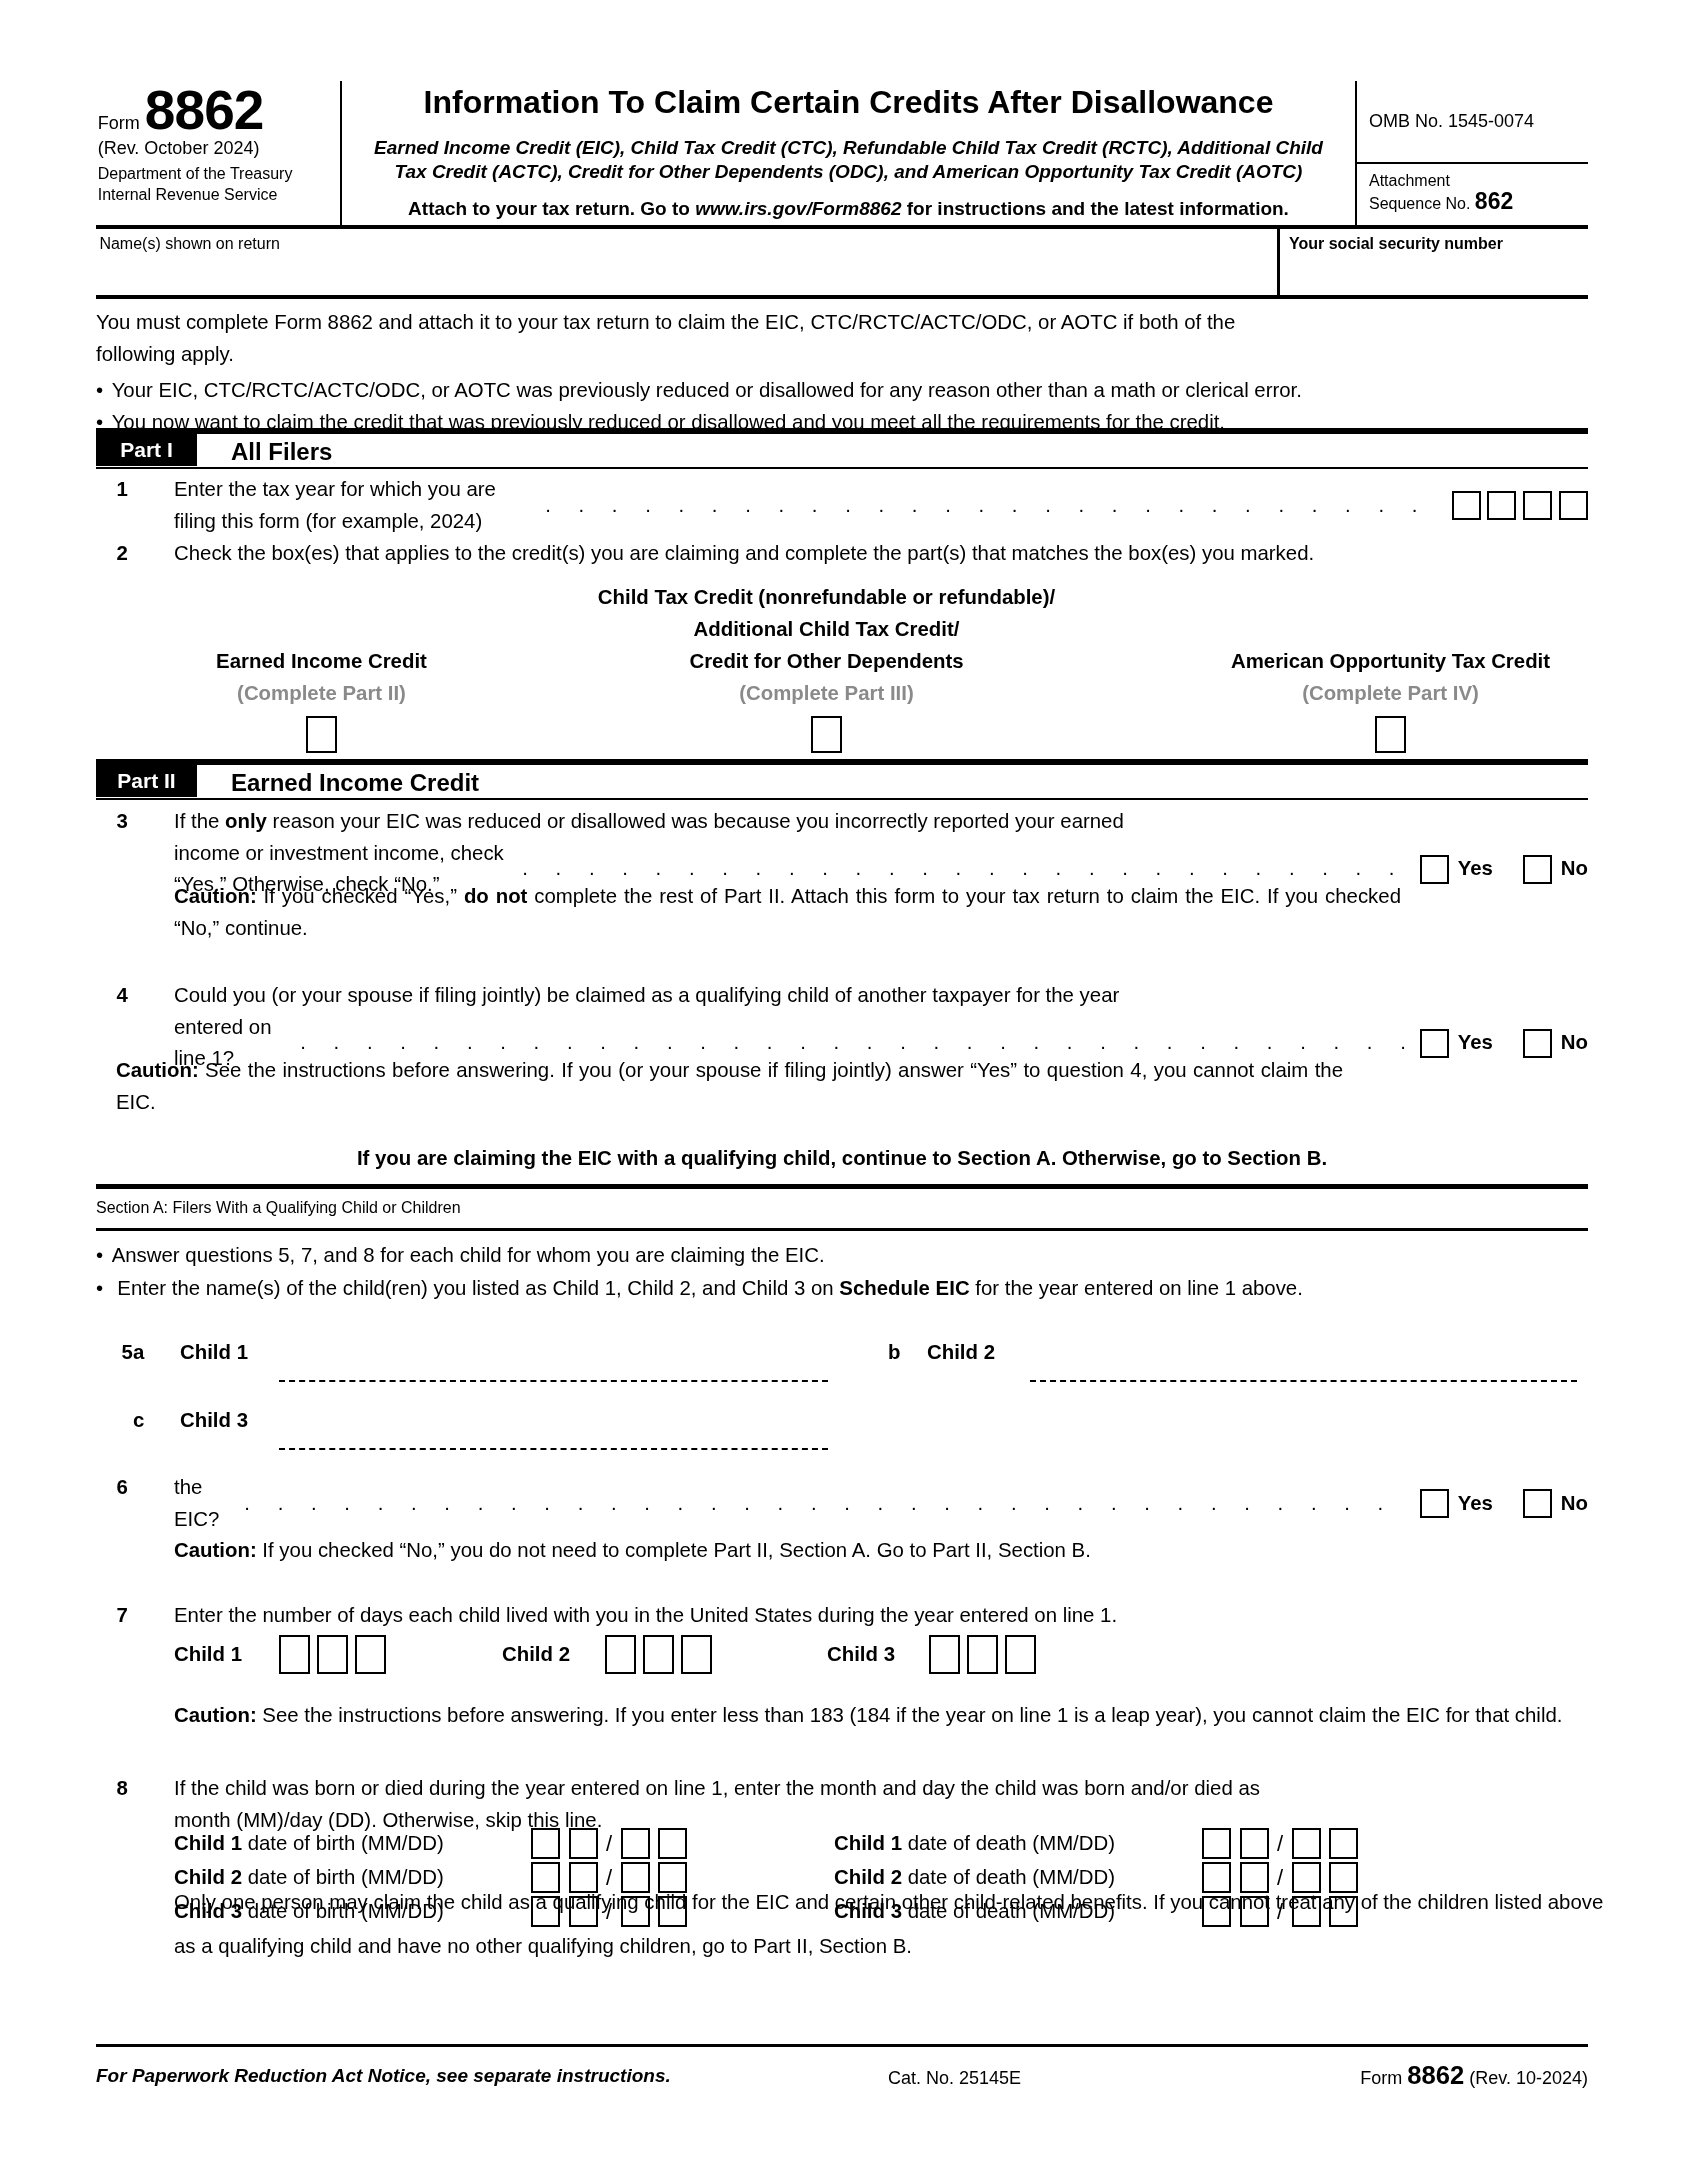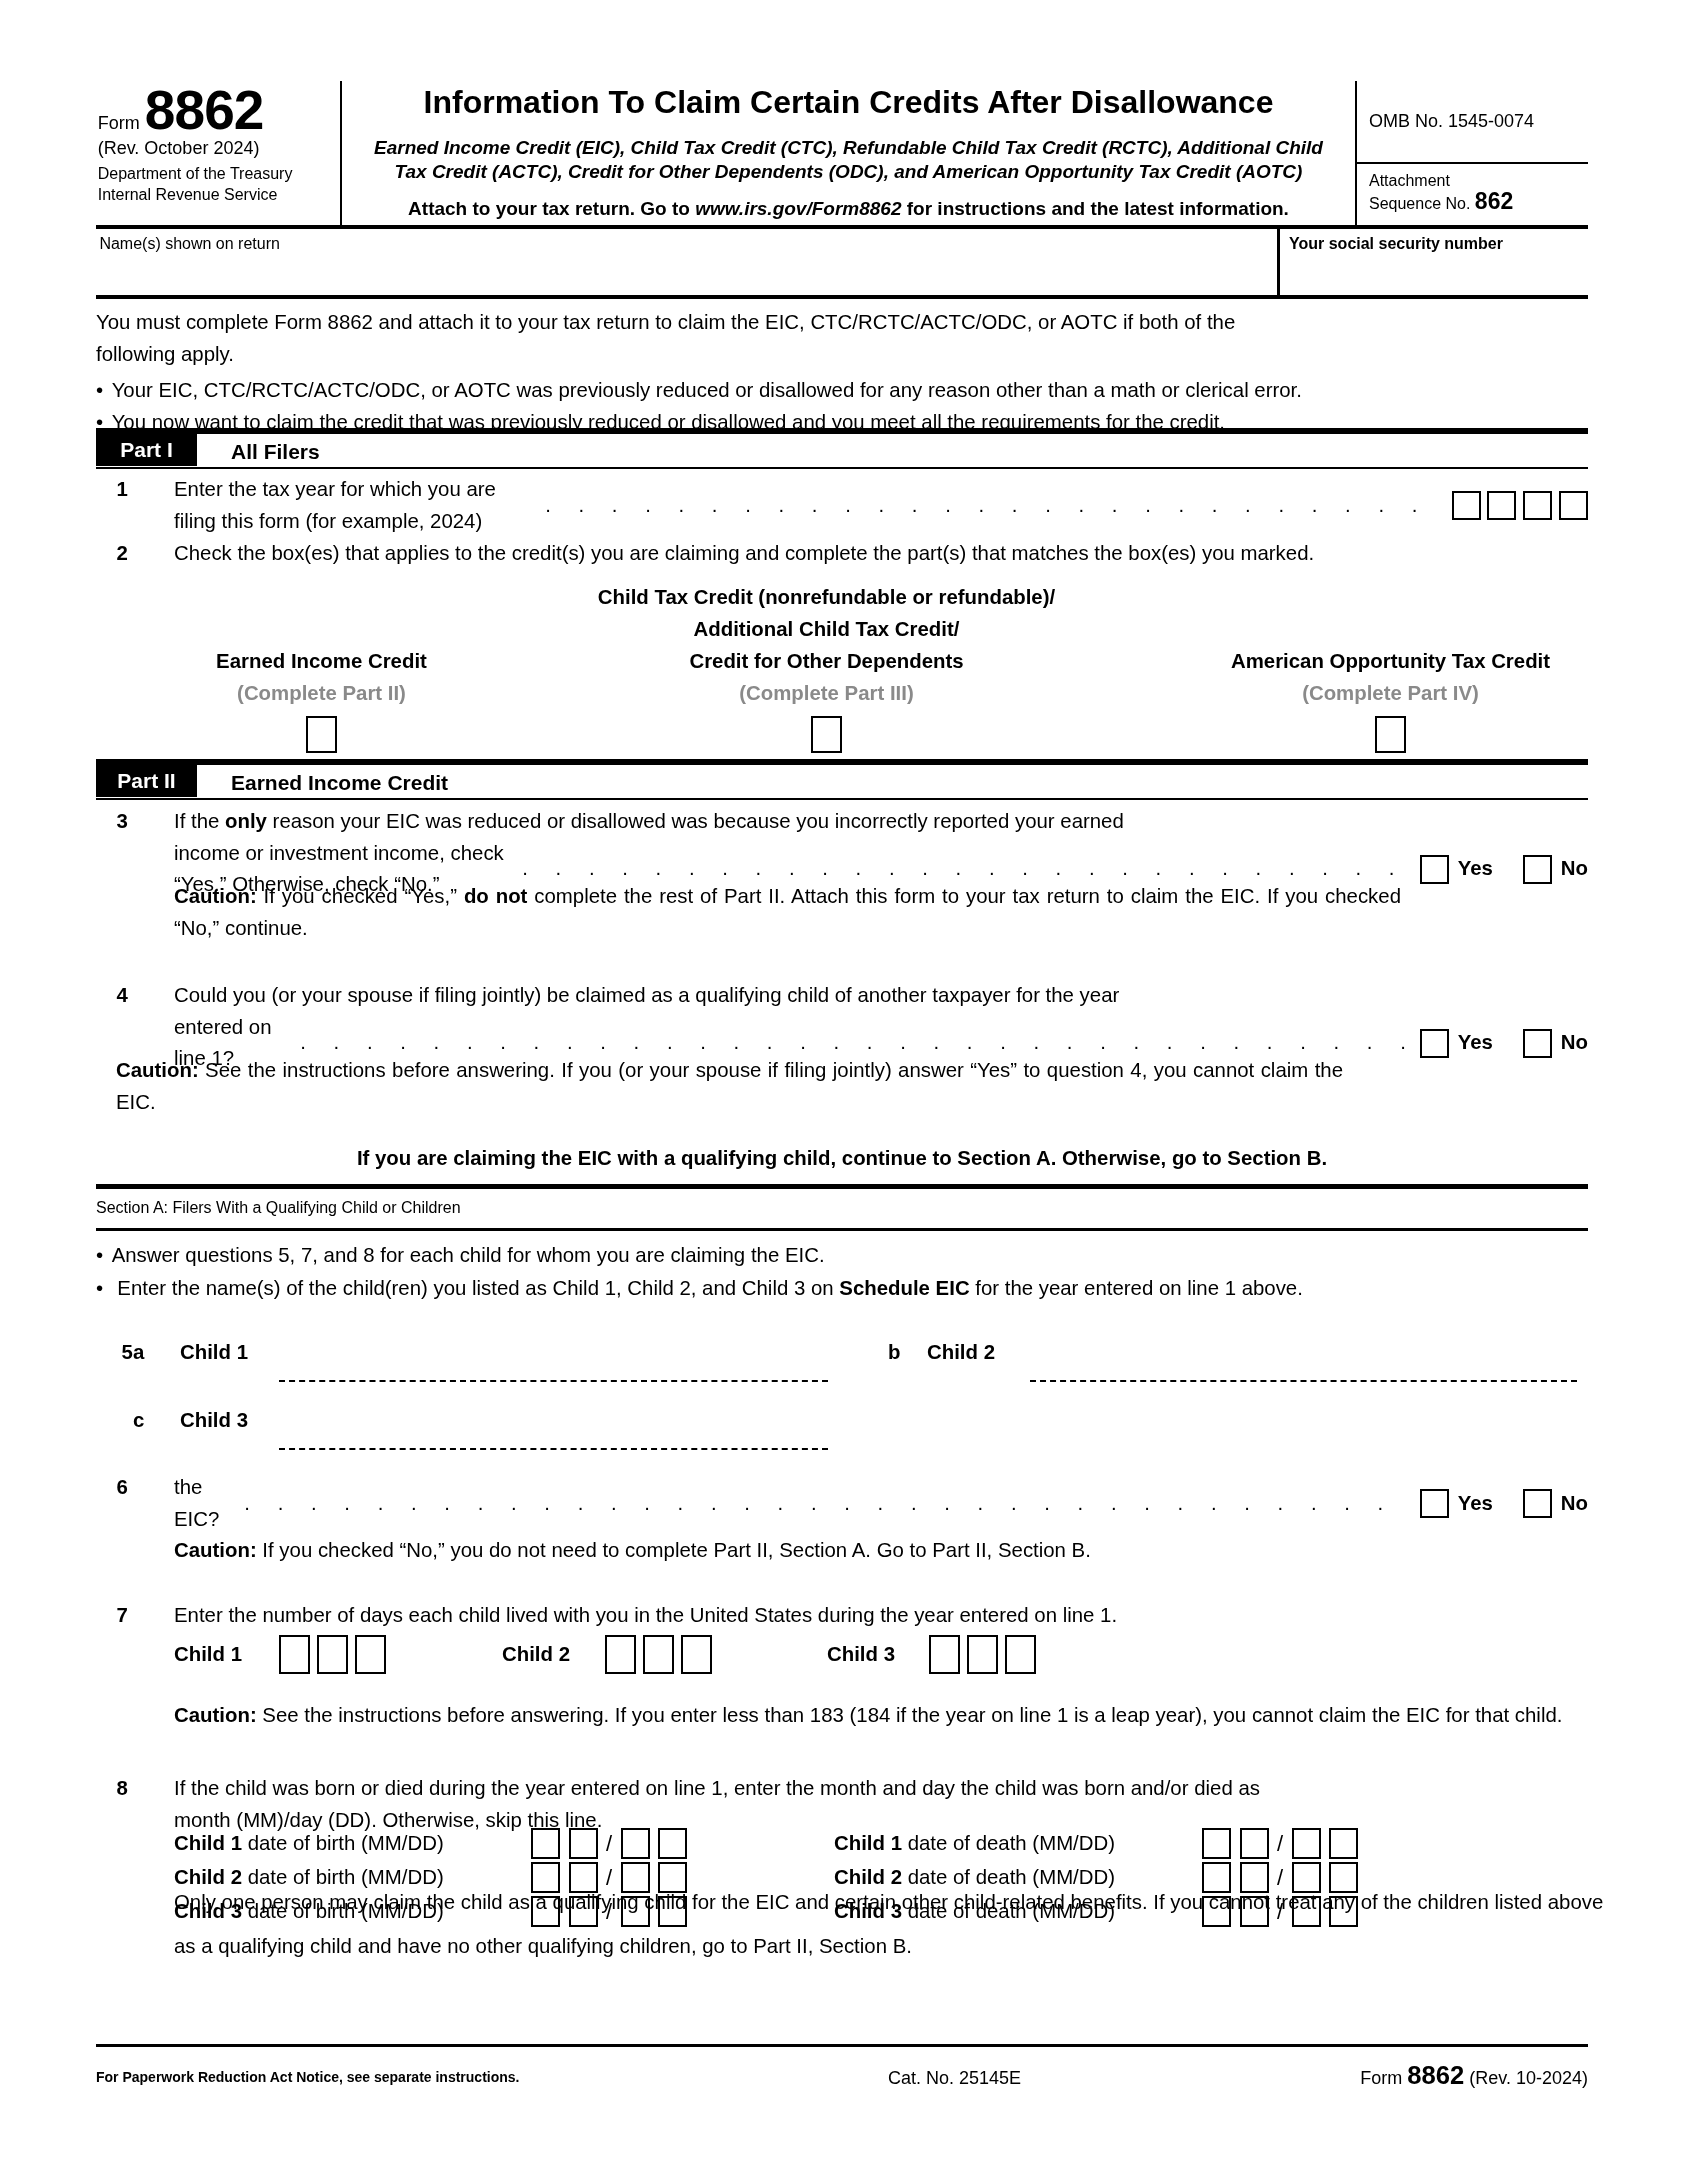--- a/index.html
+++ b/index.html
@@ -33,21 +33,21 @@
 
   
   .names { top:229px; height:70px; border-bottom:4.3px solid #000; }
   .names-divider { position:absolute; left:1181px; top:0; width:2.6px; height:100%; background:#000; }
   .small-label { font-size:16px; line-height:20.4px; }
 
   
   .partbar { height:41px; border-top:6px solid #000; border-bottom:2.6px solid #000; }
   .partlabel { position:absolute; left:0; top:0; width:101px; height:32px; background:#000; color:#fff;
                display:flex; align-items:center; justify-content:center; font-weight:bold; font-size:21px; }
-  .parttitle { position:absolute; left:135px; top:1.7px; font-weight:bold; font-size:21px; line-height:31px; }
+  .parttitle { position:absolute; left:135px; top:1.7px; font-weight:bold; font-size:24px; line-height:31px; }
 
   
   .qnum { position:absolute; left:20.4px; top:0; font-weight:bold; }
   .qtext { margin-left:78px; }
   .lrow { display:flex; align-items:center; margin-left:78px; }
   .dots { flex:1 1 auto; overflow:hidden; white-space:nowrap; letter-spacing:11px; margin:0 12px; }
   .box { border:2.6px solid #000; background:#fff; flex:0 0 auto; display:inline-block; }
   .ybox { width:29px; height:29px; }
   .ybs { display:flex; gap:6.8px; flex:0 0 auto; }
   .yn { display:flex; align-items:center; gap:8.5px; flex:0 0 auto; }
@@ -67,21 +67,21 @@
   .bullet::before { content:"•"; margin-right:8.5px; }
   .dashline { position:absolute; border-bottom:2.6px dashed #000; }
 
   .q7box { width:31px; height:39px; }
   .bgroup { display:flex; gap:6.8px; position:absolute; }
   .q8box { width:29px; height:31px; }
   .dgroup { display:flex; gap:8.5px; align-items:center; position:absolute; }
   .slash { font-size:22px; }
 
   
-  .f-paper { font-size:14px; font-weight:bold; }
+  .f-paper { font-size:19px; font-weight:bold;font-style:italic; }
   .f-cat { font-size:18px; position:absolute; left:792px; top:3.4px; }
   .f-right { position:absolute; right:0; top:0; display:flex; align-items:baseline; gap:5.1px; font-size:18px; }
   .f-num { font-size:25.6px; font-weight:bold; }
 </style>
 </head>
 <body>
 
 <div class="page">
 
   <div class="r hdr">

